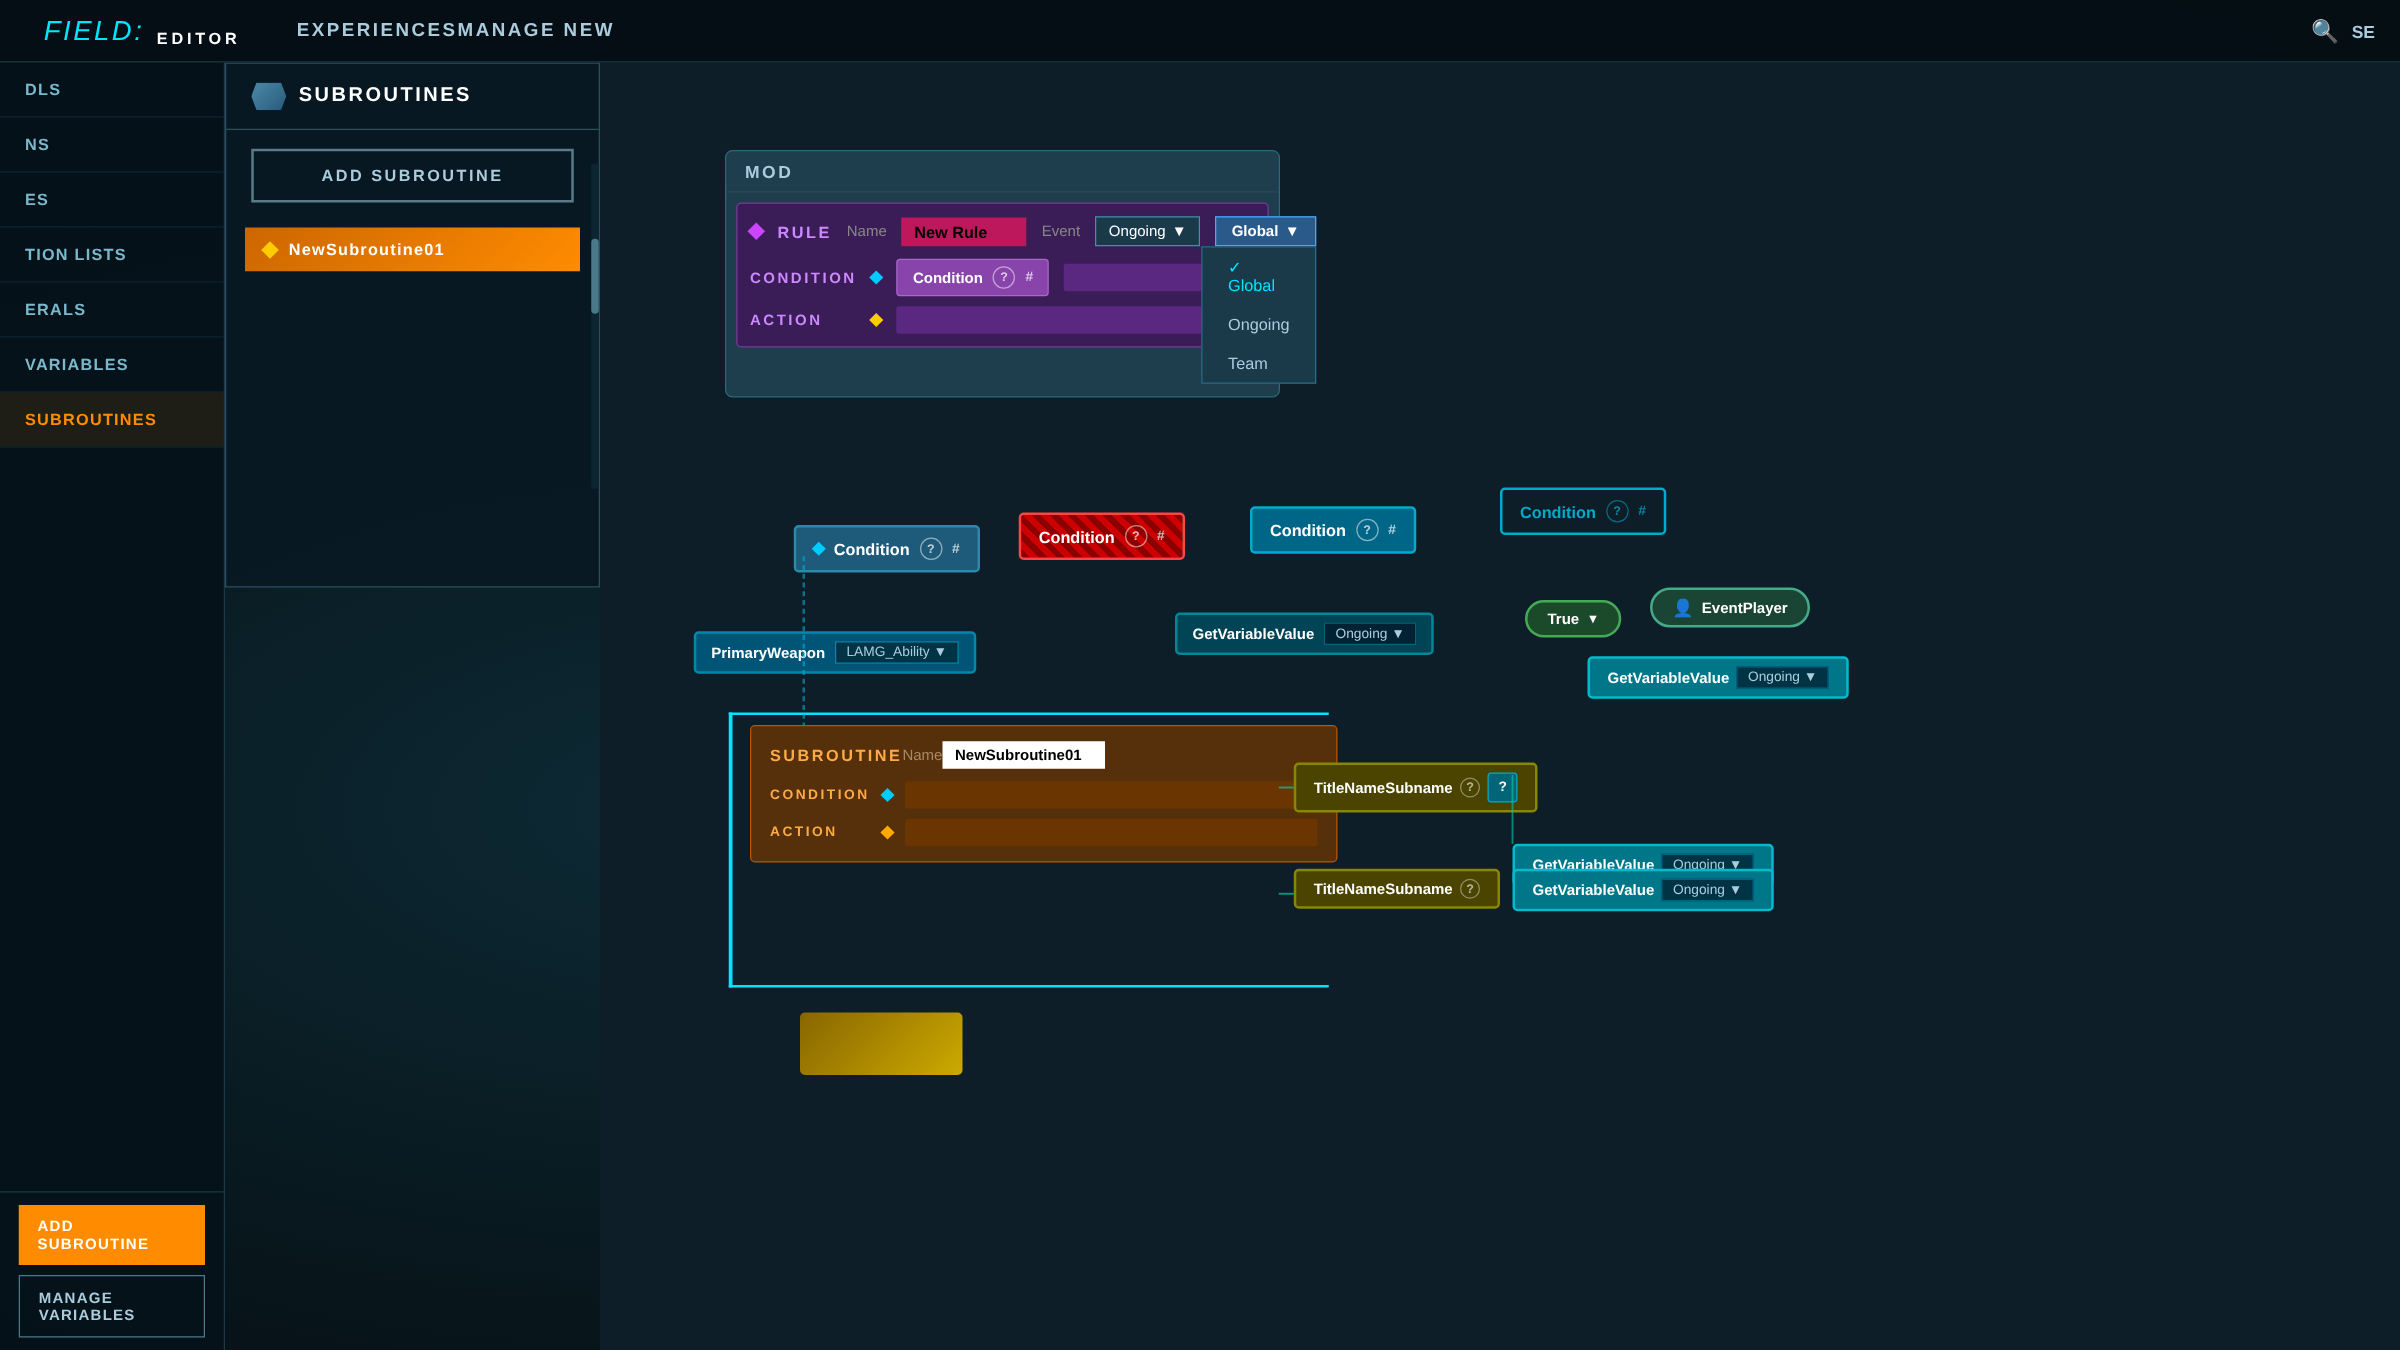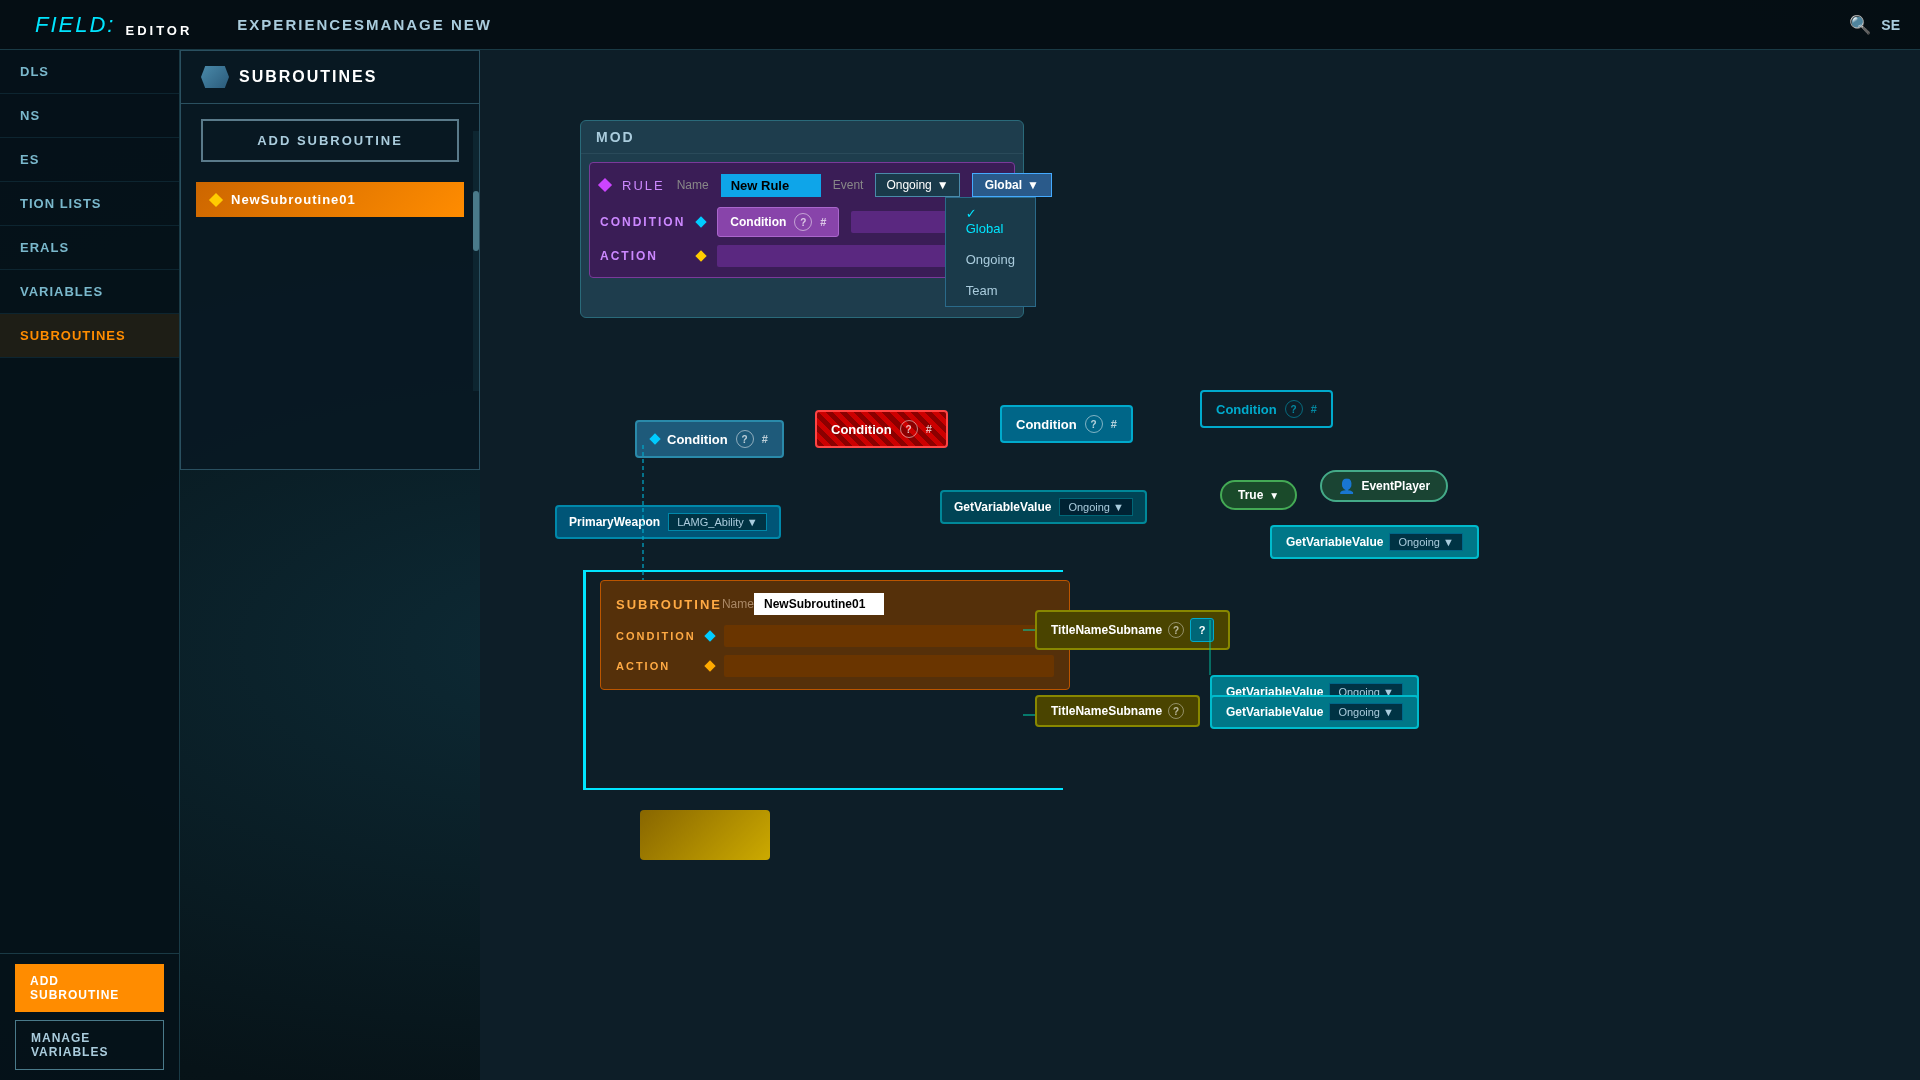--- a/index.html
+++ b/index.html
@@ -384,36 +384,36 @@
 
 <div class="canvas" style="left:480px;">
 
   <div style="position:absolute;left:100px;top:70px;width:444px;background:#1e3d4d;border:1px solid #2a6a7a;border-radius:6px;">
     <div style="padding:8px 15px;color:#aaccdd;font-size:14px;font-weight:700;letter-spacing:2px;border-bottom:1px solid #2a4a5a;">MOD</div>
 
     <div style="margin:8px;background:rgba(70,15,90,0.7);border:1px solid #7a3a9a;border-radius:4px;padding:10px;">
 
       <div style="display:flex;align-items:center;gap:12px;margin-bottom:10px;">
         <div style="width:10px;height:10px;background:#cc44ff;transform:rotate(45deg);flex-shrink:0;"></div>
-        <span style="color:#cc88ff;font-size:13px;font-weight:400;letter-spacing:2px;">RULE</span>
+        <span style="color:#cc88ff;font-size:13px;font-weight:700;letter-spacing:2px;">RULE</span>
         <span style="color:#888;font-size:12px;">Name</span>
-        <input type="text" style="background: #0ea5e9; color: rgb(0, 0, 0); border: none; padding: 4px 10px; font-size: 13px; font-weight: 700; width: 100px;" value="New Rule">
+        <input type="text" style="background: #be185d; color: rgb(0, 0, 0); border: none; padding: 4px 10px; font-size: 13px; font-weight: 700; width: 100px;" value="New Rule">
         <span style="color:#888;font-size:12px;">Event</span>
         <button class="dropdown-btn">
           <span>Ongoing</span>
           <span>▼</span>
         </button>
 
         <div style="position:relative;">
           <button class="dropdown-btn-highlight">
             <span>Global</span>
             <span>▼</span>
           </button>
 
-          <div class="dropdown-menu" style="top:100%;right:16px;min-width:90px;">
+          <div class="dropdown-menu" style="top:100%;right:0;min-width:90px;">
             <div class="dropdown-menu-item selected">
               <span style="color:#00e5ff;margin-right:5px;">✓</span>
               <span>Global</span>
             </div>
             <div class="dropdown-menu-item">Ongoing</div>
             <div class="dropdown-menu-item">Team</div>
           </div>
         </div>
       </div>
 

